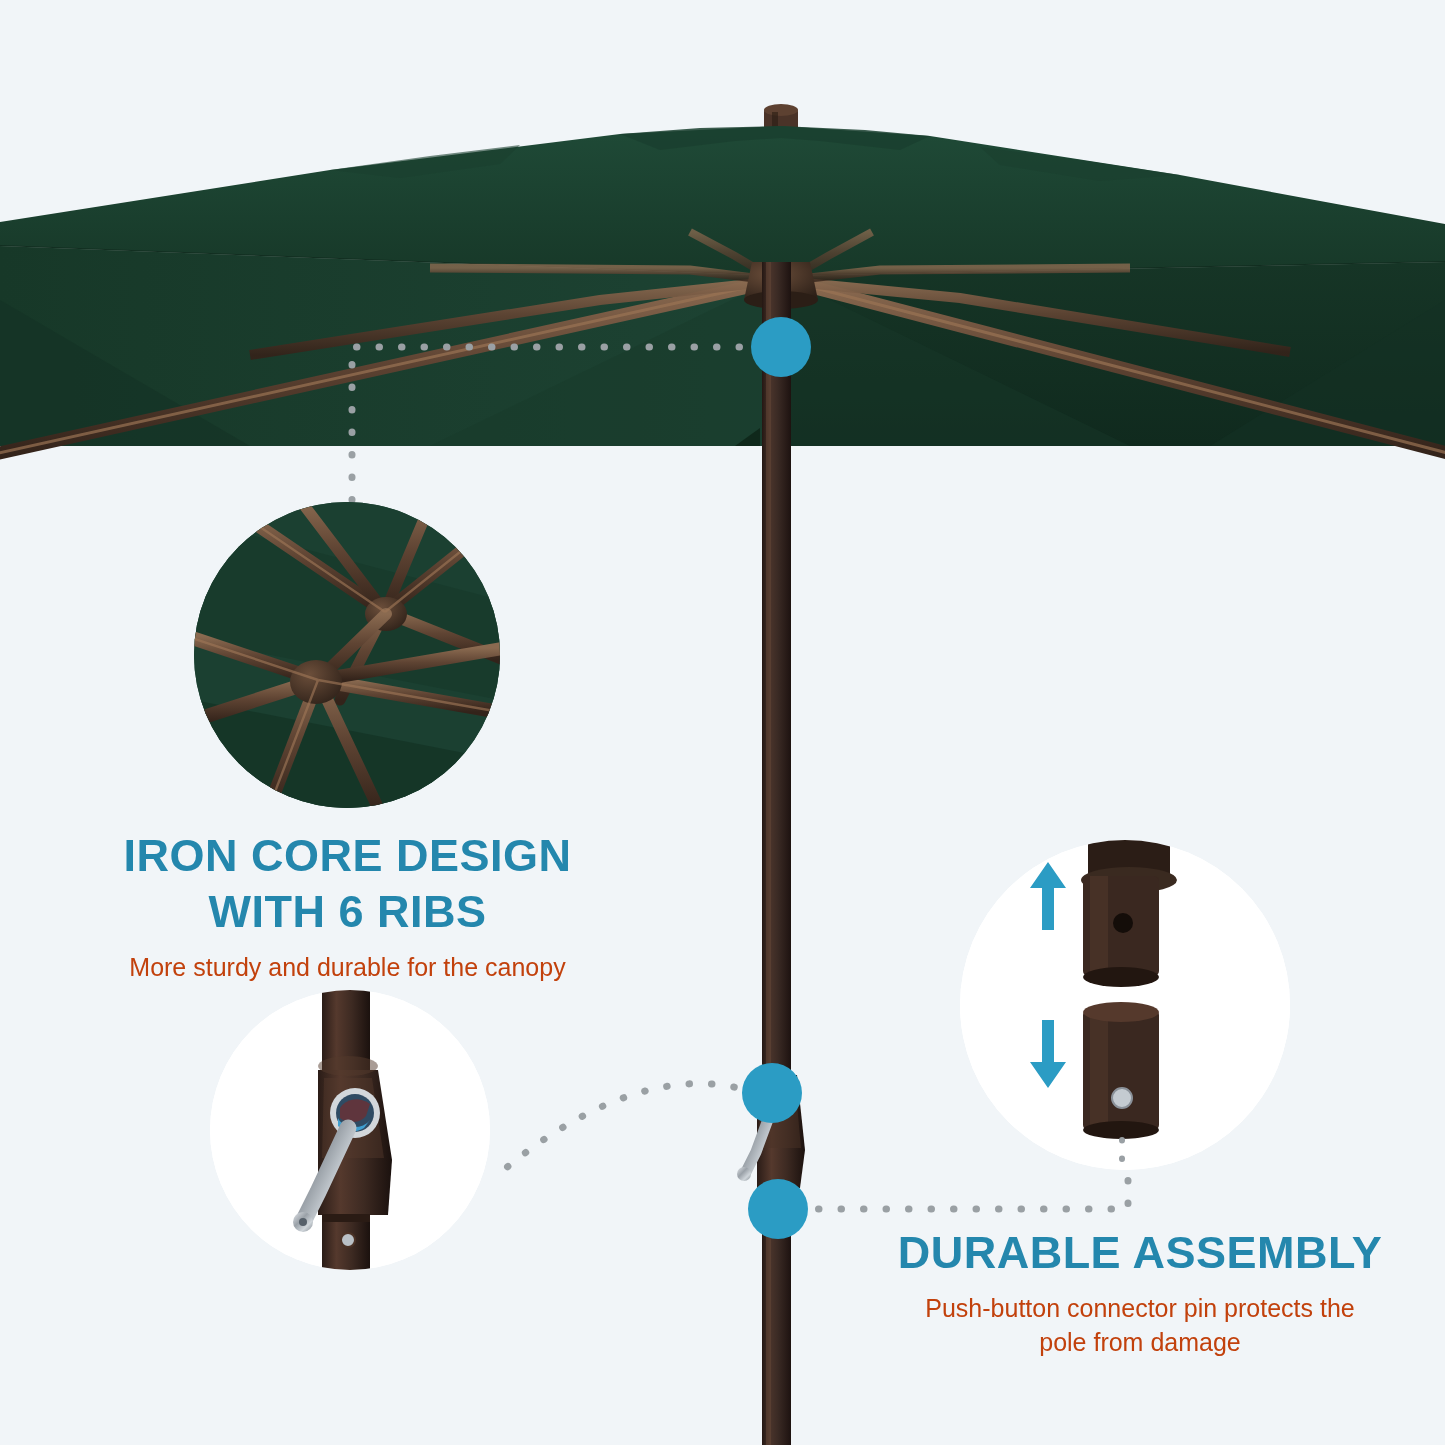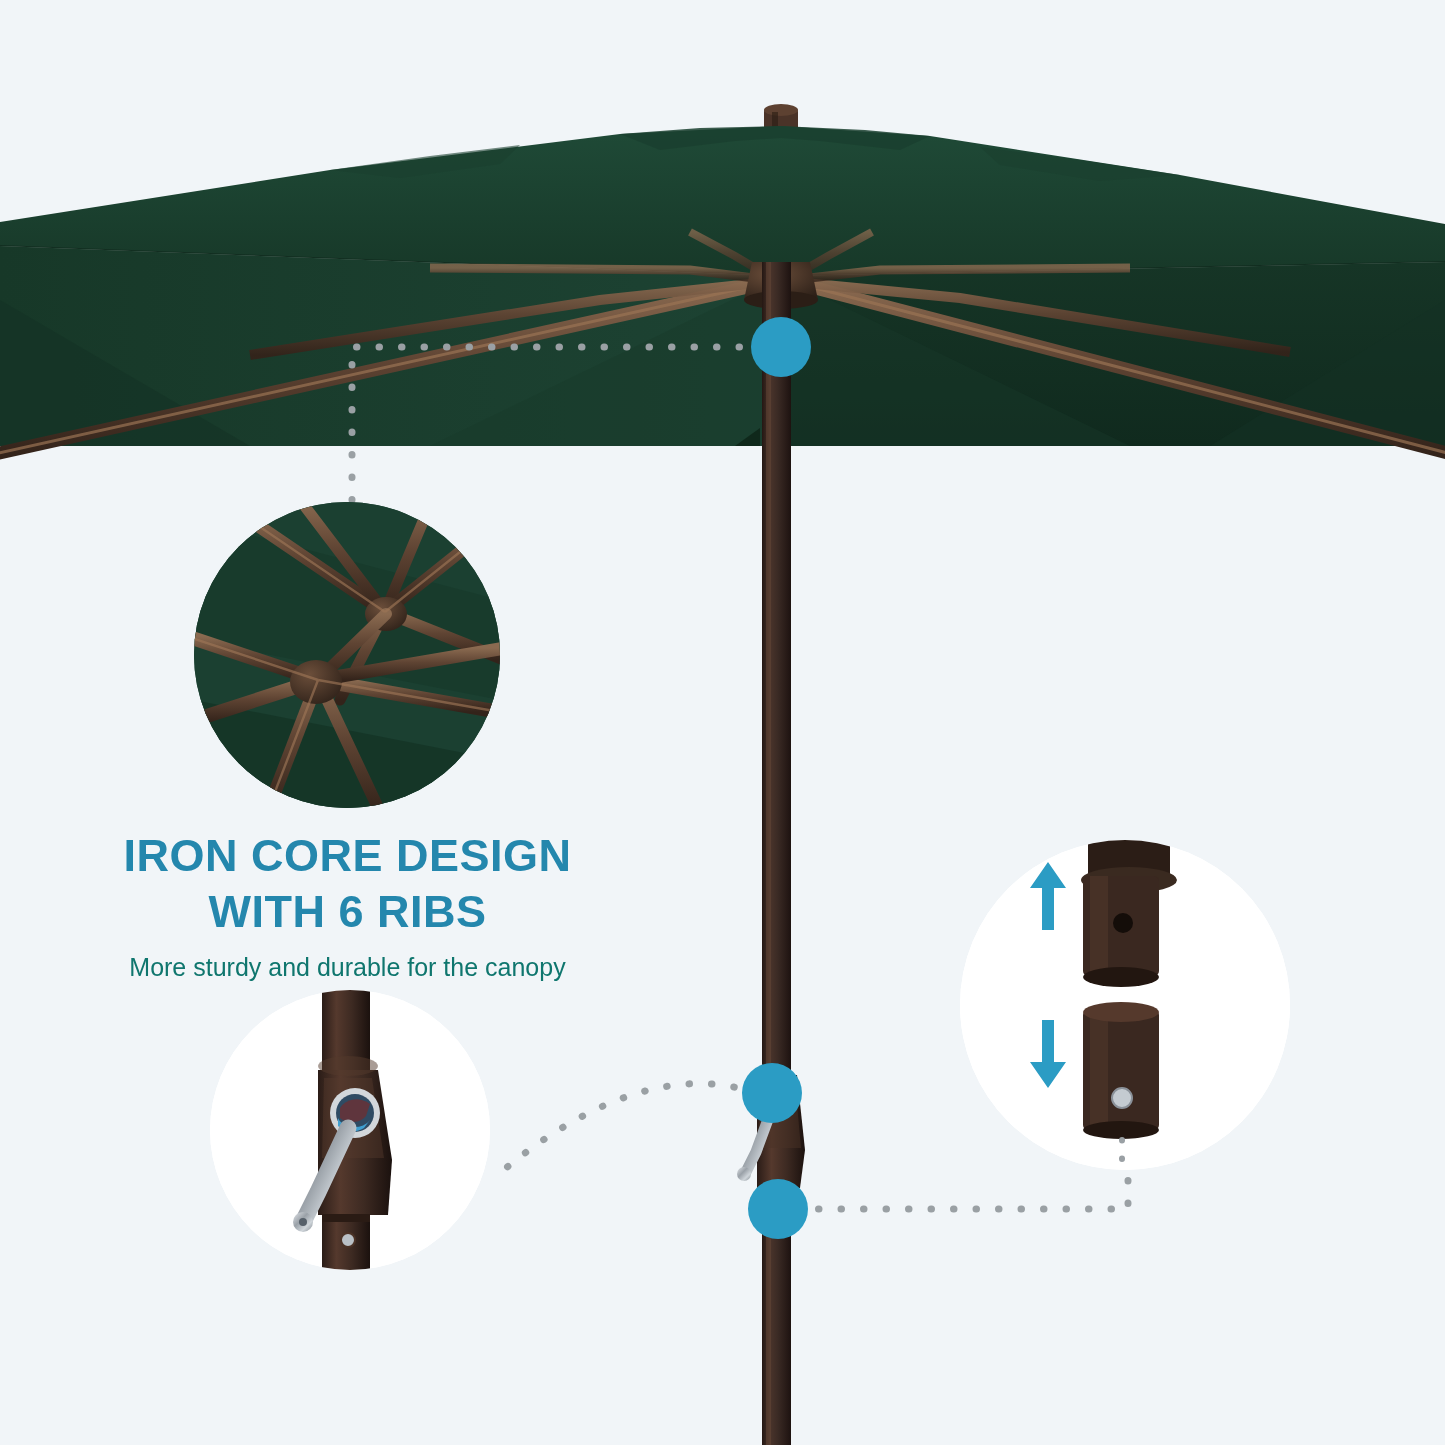--- a/index.html
+++ b/index.html
@@ -17,21 +17,21 @@
   .hd{
     color:#2487ad;
     font-weight:bold;
     font-size:45px;
     line-height:56px;
     letter-spacing:.5px;
     white-space:pre-line;
     margin:0;
   }
   .sub{
-    color:#0f766e;
+    color:#c2410c;
     font-size:25px;
     line-height:34px;
     margin:10px 0 0 0;
     white-space:pre-line;
     font-weight:normal;
   }
 
   #b-iron{left:40px;top:828px;width:615px;}
   #b-crank{left:30px;top:1310px;width:655px;}
   #b-assembly{left:855px;top:1225px;width:570px;}
@@ -259,14 +259,19 @@
     </g>
   </svg>
 
   <div class="txtblock" id="b-iron">
     <p class="hd">IRON CORE DESIGN
 WITH 6 RIBS</p>
     <p class="sub">More sturdy and durable for the canopy</p>
   </div>
 
 
+  <div class="txtblock" id="b-assembly">
+    <p class="hd">DURABLE ASSEMBLY</p>
+    <p class="sub">Push-button connector pin protects the
+pole from damage</p>
+  </div>
 
 </div>
 
 </body></html>

